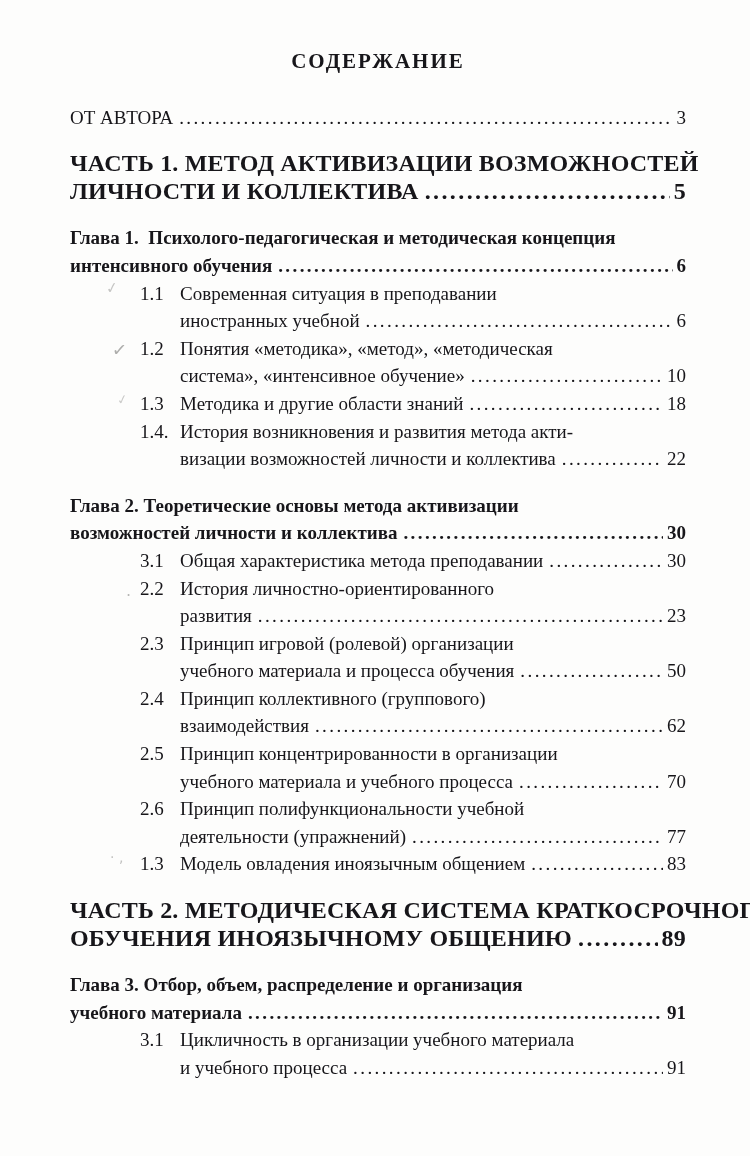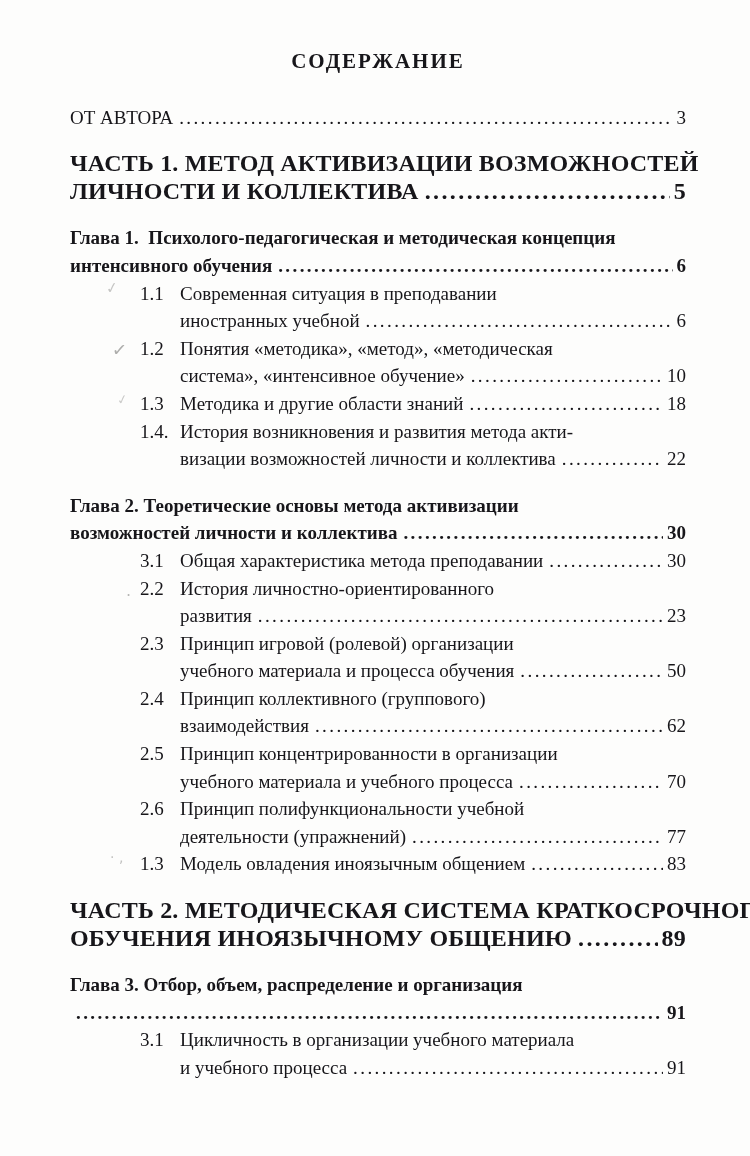--- a/index.html
+++ b/index.html
@@ -227,20 +227,21 @@
           <span class="text">ОБУЧЕНИЯ ИНОЯЗЫЧНОМУ ОБЩЕНИЮ</span>
           <span class="dots"></span>
           <span class="page-num">89</span>
         </div>
       </div>
       <div class="entry chapter">
         <div class="line">
           <span class="text">Глава 3. Отбор, объем, распределение и организация</span>
         </div>
         <div class="line cont">
+          <span class="text">учебного материала</span>
           <span class="dots"></span>
           <span class="page-num">91</span>
         </div>
       </div>
       <div class="entry section">
         <div class="line">
           <span class="num">3.1</span>
           <span class="text">Цикличность в организации учебного материала</span>
         </div>
         <div class="line cont">

